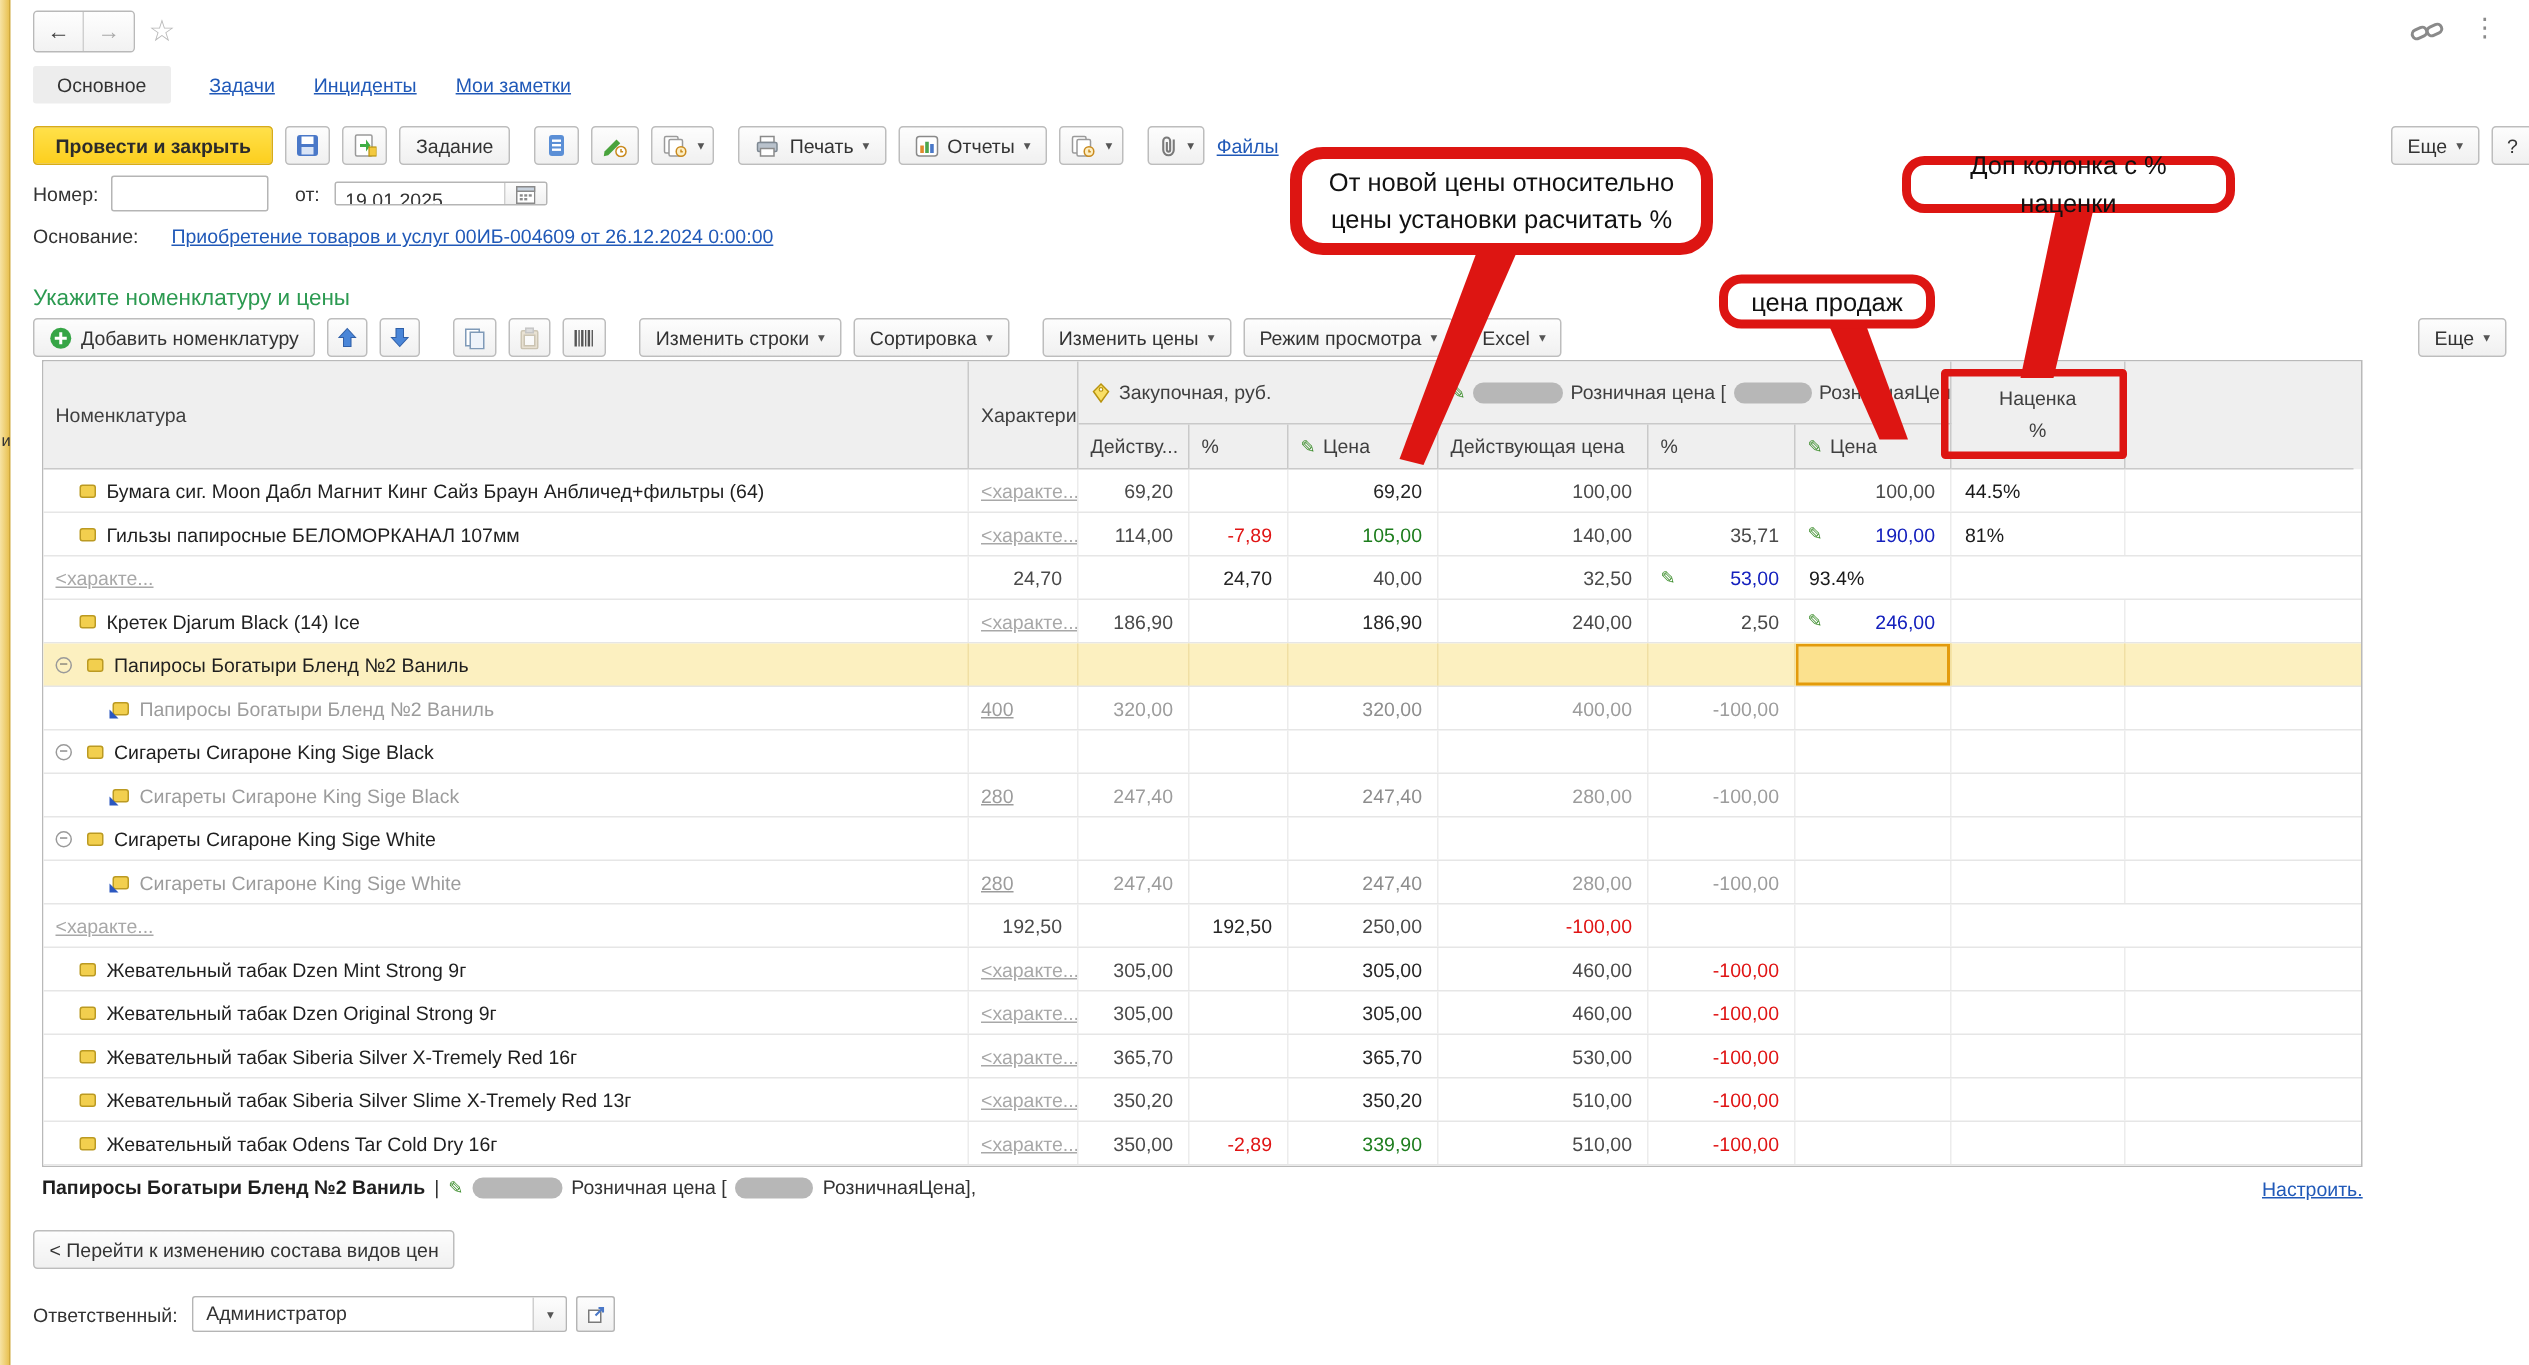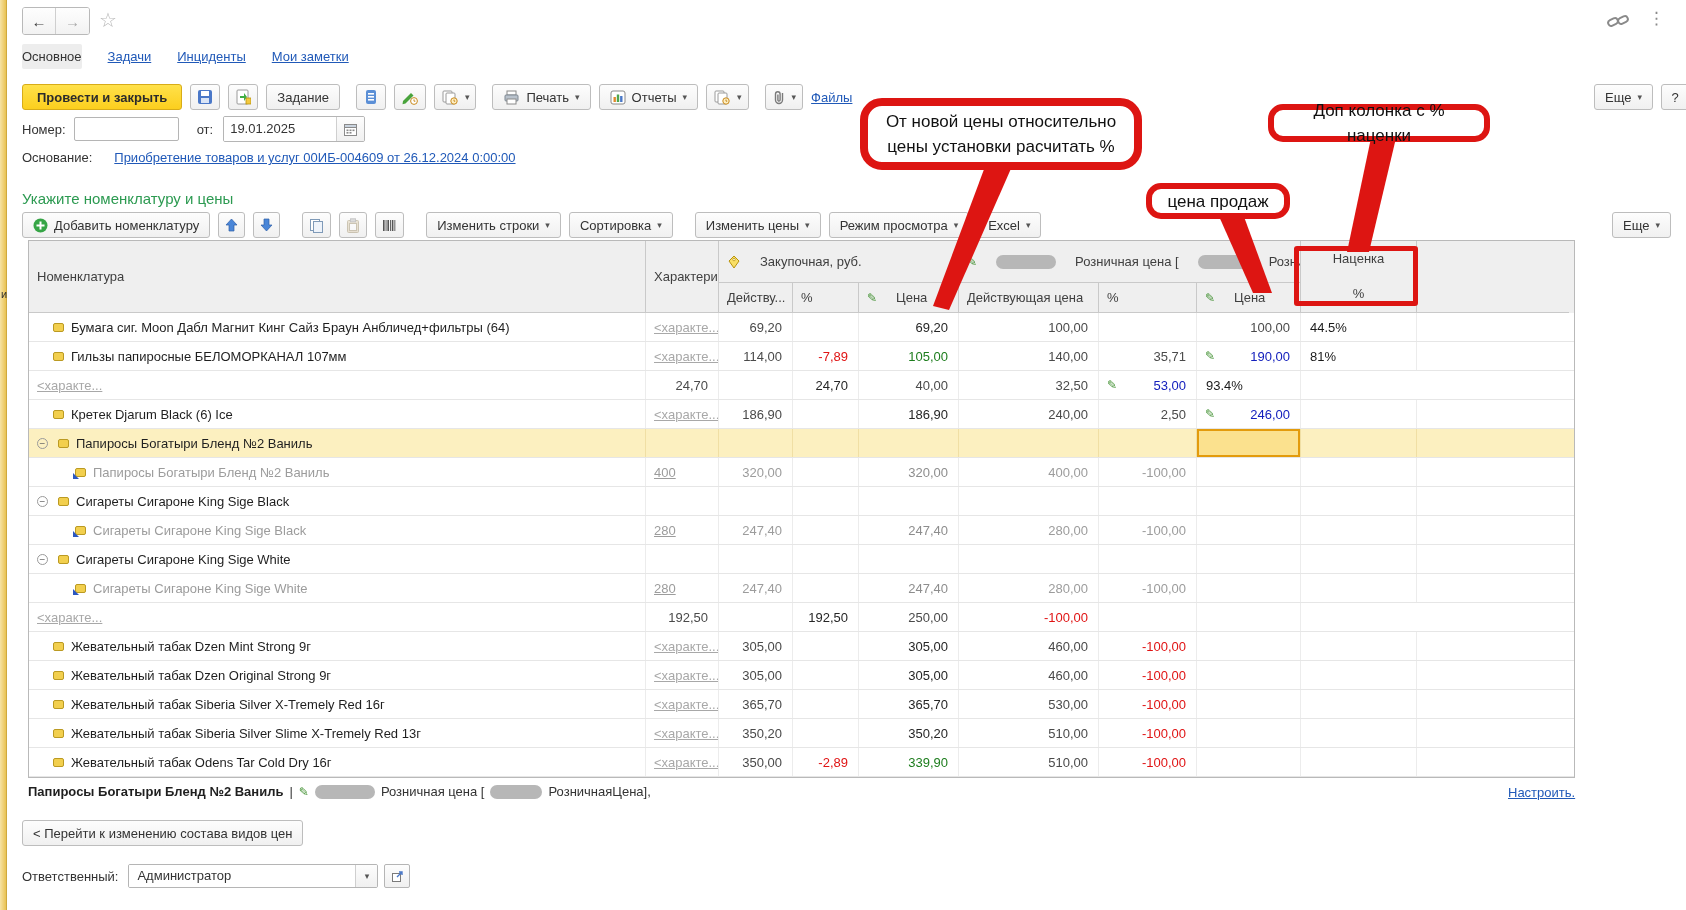--- a/index.html
+++ b/index.html
@@ -18,58 +18,58 @@
   .navbtn { width:33px; height:26px; display:flex; align-items:center; justify-content:center; font-size:15px; background:linear-gradient(#fefefe,#f2f2f2); }
   .navbtn.back { color:#3c3c3c; border-right:1px solid #cfcfcf; }
   .navbtn.fwd { color:#a9a9a9; }
   .star { position:absolute; left:99px; top:8px; font-size:20px; color:#b9b9b9; }
   .wtitle { position:absolute; left:128px; top:10px; font-size:17px; color:#2f2f2f; }
   .chain-ico { position:absolute; left:1606px; top:10px; width:24px; height:22px; color:#8a8a8a;}
   .dots-ico { position:absolute; left:1648px; top:8px; font-size:17px; color:#8a8a8a; letter-spacing:0; }
 
   
   .tabs { position:absolute; left:22px; top:42px; height:28px; display:flex; align-items:center; gap:26px;}
-  .tab-active { background:#ededed; padding:5px 0; color:#333; border-radius:2px;}
+  .tab-active { background:#ededed; padding:5px 16px; color:#333; border-radius:2px;}
   a.lnk { color:#2059b8; text-decoration:underline; cursor:pointer; }
 
   
   .toolbar { position:absolute; left:22px; top:84px; height:26px; display:flex; align-items:center; gap:8px;}
   .btn { height:26px; display:inline-flex; align-items:center; gap:6px; padding:0 10px;
     background:linear-gradient(#fdfdfd,#f0f0f0); border:1px solid #bdbdbd; border-radius:3px; color:#333; font-size:13px; white-space:nowrap;}
   .btn.primary { background:linear-gradient(#ffe14a,#fccf1e); border-color:#d8ac18; font-weight:700; color:#2b2b2b; padding:0 14px;}
   .btn.icononly { padding:0 6px; }
   .caret { font-size:9px; color:#555; }
   .toolbar-right { position:absolute; top:84px; left:1594px; display:flex; gap:8px; }
   .help-btn { width:28px; justify-content:center; }
   .ico { display:inline-block; }
 
   
   .fieldrow { position:absolute; left:22px; top:116px; height:26px; display:flex; align-items:center; }
   .lbl { color:#333;text-align:center; }
   .input { height:24px; border:1px solid #b5b5b5; border-radius:2px; background:#fff; }
   .num-input { width:105px; margin-left:8px; }
-  .date-wrap { display:flex; margin-left:10px; border:1px solid #b5b5b5; border-radius:2px; overflow:hidden; height:26px;}
+  .date-wrap { display:flex; margin-left:10px; border:1px solid #b5b5b5; border-radius:2px; overflow:hidden; height:16px;}
   .date-val { width:112px; padding:4px 6px; background:#fff; }
   .cal-btn { width:28px; display:flex; align-items:center; justify-content:center; border-left:1px solid #cfcfcf; background:linear-gradient(#fdfdfd,#f0f0f0);}
 
   .basisrow { position:absolute; left:22px; top:150px; display:flex; gap:22px; align-items:center;}
 
   .section-title { position:absolute; left:22px; top:190px; color:#2c9a51; font-size:15px; }
 
   
   .ttoolbar { position:absolute; left:22px; top:212px; height:26px; display:flex; align-items:center; gap:8px; }
   .ttoolbar .gap { width:6px; }
   .ttb-more { position:absolute; left:1612px; top:212px; }
 
   
   .grid { position:absolute; left:28px; top:240px; width:1547px; border:1px solid #b9b9b9; }
   .thead { display:grid; grid-template-columns:617px 73px 74px 66px 100px 140px 98px 104px 116px 152px;
     grid-template-rows:42px 30px; background:#efefef; }
   .th { border-right:1px solid #c9c9c9; border-bottom:1px solid #c9c9c9; color:#3f3f3f;
-    display:flex; align-items:center; padding:12px 8px; gap:19px; overflow:hidden; white-space:nowrap;}
+    display:flex; align-items:center; padding:12px 8px; gap:5px; overflow:hidden; white-space:nowrap;}
   .h-nom { grid-column:1; grid-row:1/3; }
   .h-char { grid-column:2; grid-row:1/3; white-space:normal; line-height:14px;}
   .h-grp-pur { grid-column:3/6; grid-row:1; }
   .h-grp-ret { grid-column:6/9; grid-row:1; }
   .h-mk { grid-column:9; grid-row:1/3; flex-direction:column; justify-content:center; line-height:16px;}
   .h-fill { grid-column:10; grid-row:1/3; border-right:none;}
   .sub { grid-row:2; }
   .pill { display:inline-block; width:60px; height:14px; background:#b7b7b7; border-radius:7px; flex:none;}
   .pill.small { width:52px; }
   .pencil { color:#3f8f2f; font-size:12px; }
@@ -430,21 +430,21 @@
             <span class="pencil">✎</span>
             <span class="val">53,00</span>
           </div>
       <div class="cell c-mk">93.4%</div>
       <div class="cell c-fill"></div>
     </div>
         <div class="trow item">
       <div class="cell c-nom">
 
         <span class="itemicon"></span>
-        <span class="nom-text">Кретек Djarum Black (6) Ice</span>
+        <span class="nom-text">Кретек Djarum Black (14) Ice</span>
       </div>
       <div class="cell c-char muted">&lt;характе...</div>
       <div class="cell num c-pa">186,90</div>
       <div class="cell num c-pp"></div>
       <div class="cell num c-pn">186,90</div>
       <div class="cell num c-ra">240,00</div>
       <div class="cell num c-rp">2,50</div>
       <div class="cell c-rn blue haspencil">
             <span class="pencil">✎</span>
             <span class="val">246,00</span>

